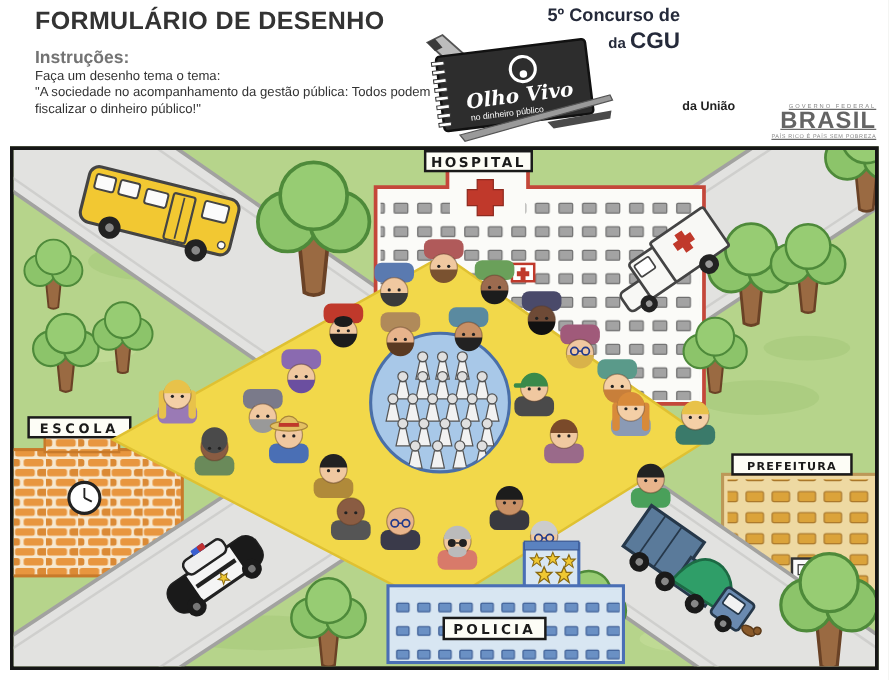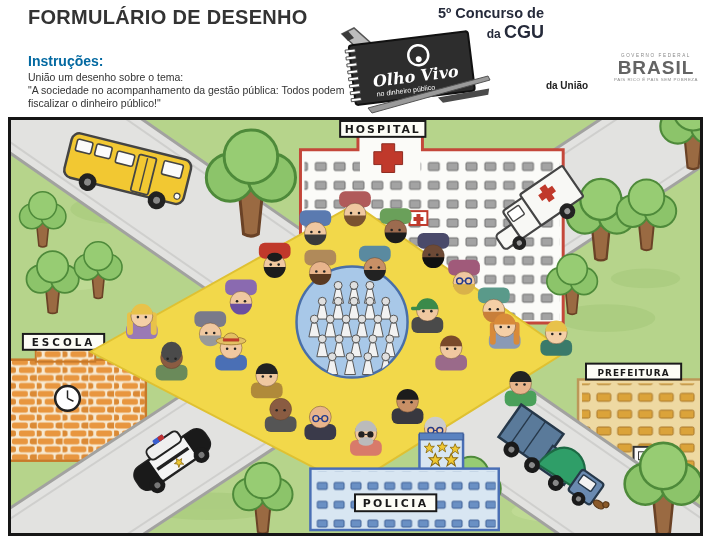--- a/index.html
+++ b/index.html
@@ -1,51 +1,51 @@
 <!DOCTYPE html>
 <html><head>
 <meta charset="utf-8">
 <style>
   html,body{margin:0;padding:0;background:#e9e9e9;}
   .page{position:relative;width:711px;height:544px;background:#ffffff;overflow:hidden;
         font-family:"Liberation Sans",sans-serif;color:#2e2e2e;}
   
   .hdr-left{position:absolute;left:28px;top:6px;width:330px;}
   .form-title{margin:0;font-size:20px;font-weight:700;letter-spacing:.3px;color:#333;}
-  .instr-label{margin:24px 0 2px 0;font-size:14px;font-weight:700;color:#0369a1;}
+  .instr-label{margin:8px 0 2px 0;font-size:14px;font-weight:700;color:#737373;}
   .instr-line{margin:0;font-size:10.5px;line-height:13px;color:#333;}
   .contest{position:absolute;left:338px;top:0;width:208px;height:114px;}
   .contest-text{position:absolute;left:44px;top:5px;width:162px;text-align:right;color:#252a3a;}
   .contest-l1,.contest-l2{font-size:14.5px;font-weight:700;line-height:16px;}
   .contest-l3{font-size:12px;font-weight:700;margin-top:1px;}
   .contest-l3 .cgu{font-size:18px;}
   .pad-svg{position:absolute;left:0;top:20px;}
   .agency{position:absolute;left:524px;top:80px;width:86px;text-align:center;
           font-size:10px;font-weight:700;line-height:11px;color:#222;}
-  .gov{position:absolute;left:611px;top:53px;width:90px;text-align:center;color:#6a6a6a;}
+  .gov{position:absolute;left:611px;top:82px;width:90px;text-align:right;color:#6a6a6a;text-decoration:underline;}
   .gov-top{font-size:4.6px;letter-spacing:1.6px;color:#888;}
   .gov-name{font-size:19px;font-weight:700;letter-spacing:1px;line-height:19px;color:#646464;}
   .gov-tag{font-size:4.4px;letter-spacing:.5px;color:#8a8a8a;}
   
   .frame{position:absolute;left:8px;top:117px;width:695px;height:419px;
          border:3px solid #161616;box-sizing:border-box;background:#b6d48b;}
   .frame svg{display:block;width:100%;height:100%;}
   .sign-rect{fill:#fdfdf6;stroke:#1a1a1a;stroke-width:2;}
   .sign-text{font-family:"DejaVu Sans",sans-serif;font-weight:700;fill:#1a1a1a;}
   text{user-select:none;}
 </style>
 </head>
 <body>
 
 <div class="page">
 
   <div class="hdr-left">
     <h1 class="form-title">FORMULÁRIO DE DESENHO</h1>
     <h2 class="instr-label">Instruções:</h2>
-    <p class="instr-line">União um desenho sobre o tema:</p>
+    <p class="instr-line">Faça um desenho tema o tema:</p>
     <p class="instr-line">"A sociedade no acompanhamento da gestão pública: Todos podem</p>
     <p class="instr-line">fiscalizar o dinheiro público!"</p>
   </div>
 
   <div class="contest">
     <svg class="pad-svg" width="160" height="96" viewBox="0 0 160 96">
       <polygon points="4,14 16,8 52,40 42,50" fill="#bcbcbc" stroke="#555" stroke-width="1.5"></polygon>
       <polygon points="4,14 10,11 16,18 10,21" fill="#3a3a3a"></polygon>
       <g transform="rotate(-7 75 50)">
         <rect x="14" y="18" width="120" height="60" rx="3" fill="#2d2d2d" stroke="#111" stroke-width="2"></rect>

